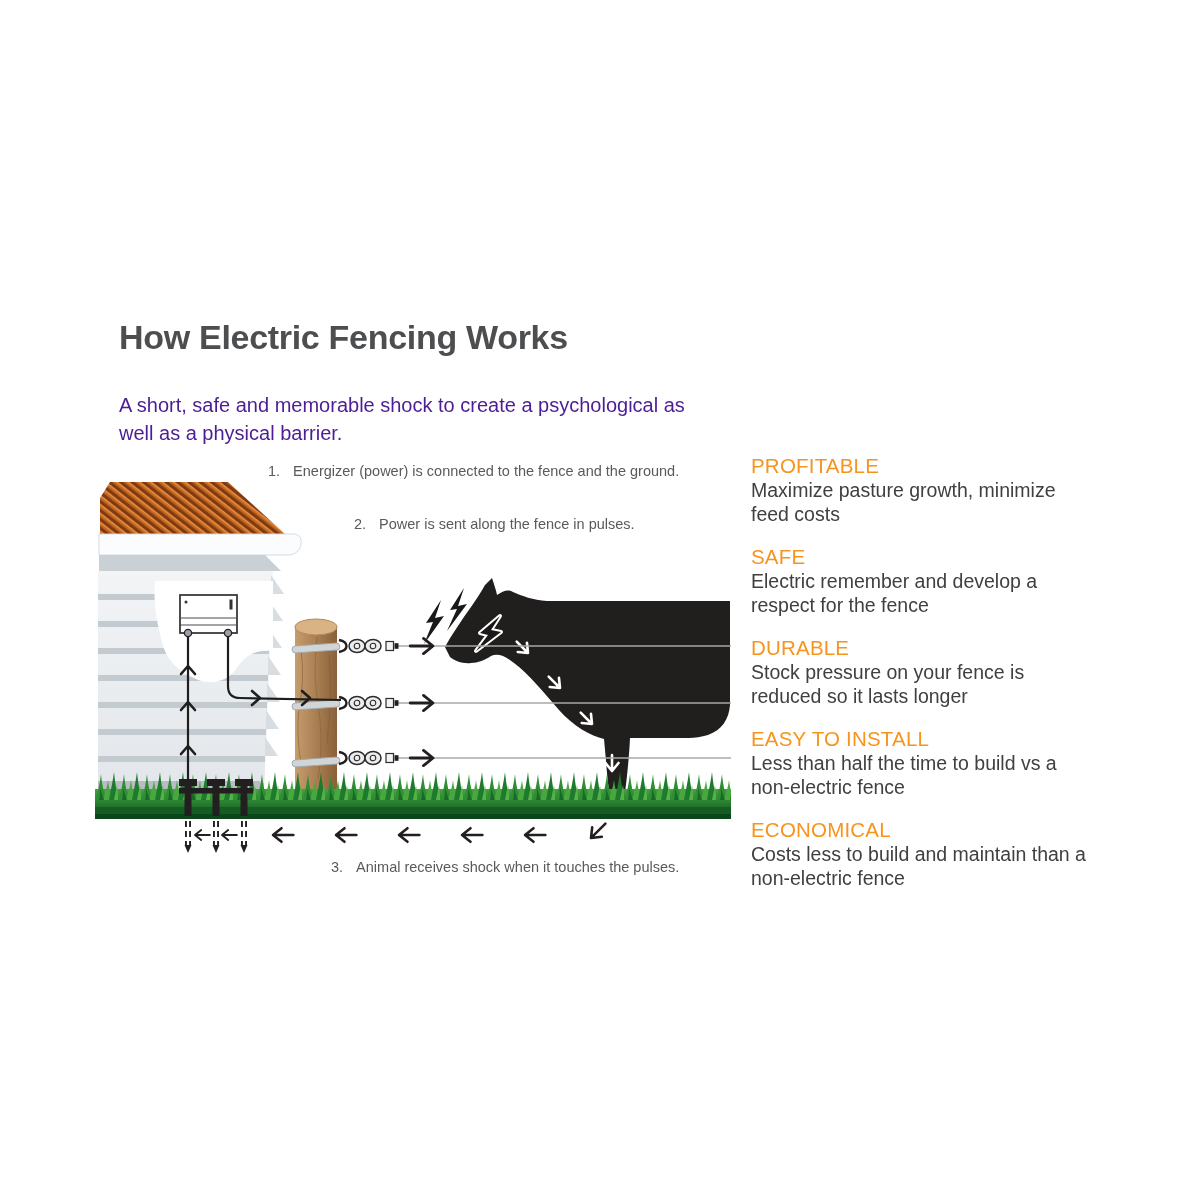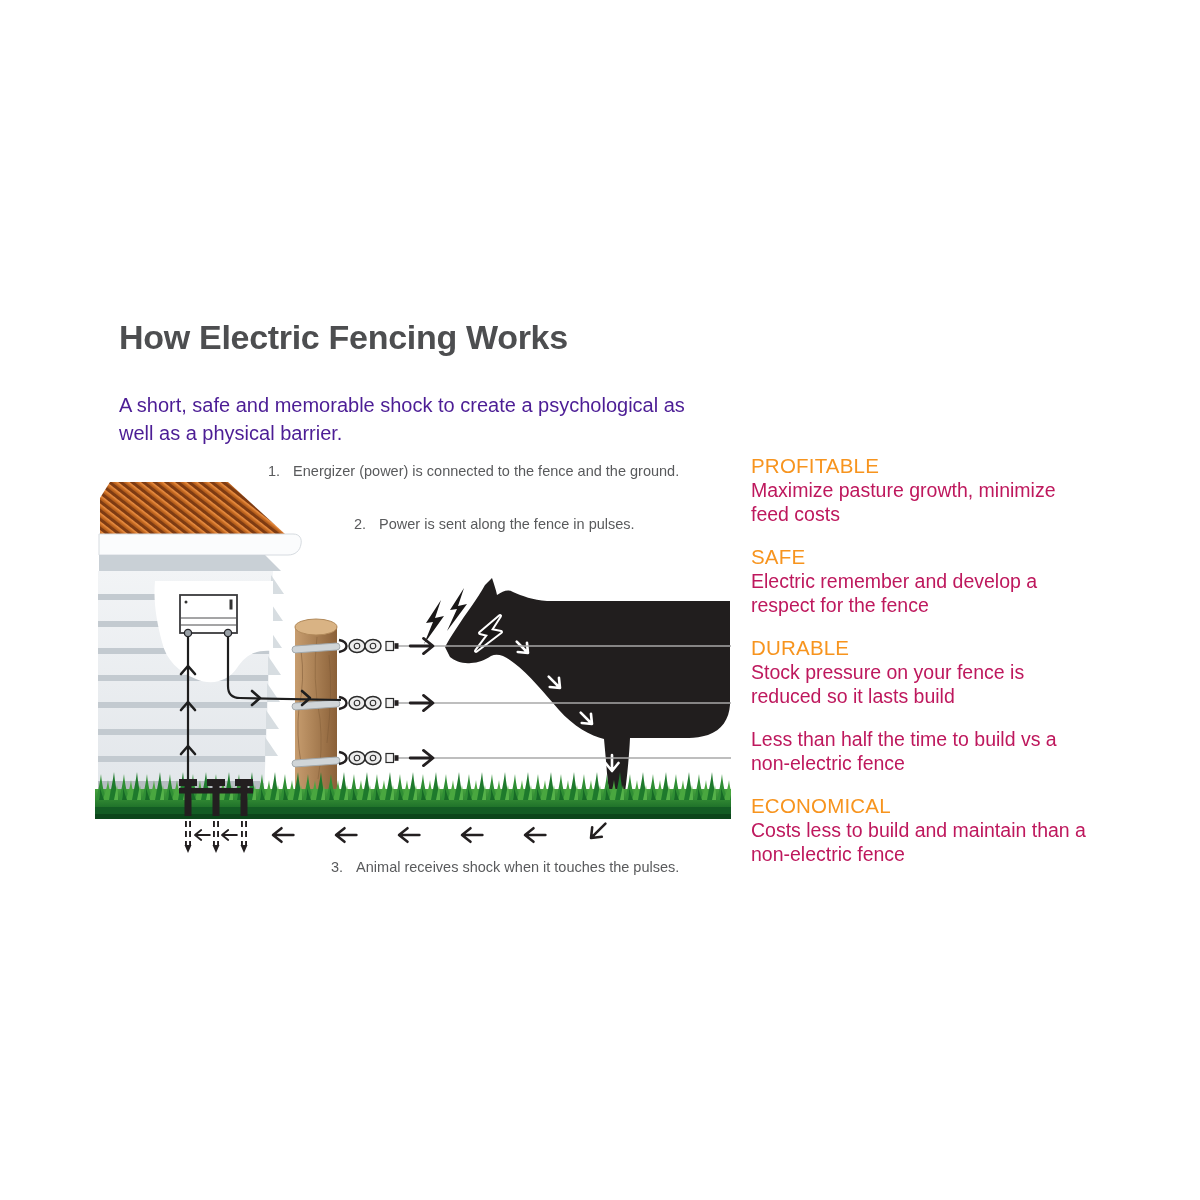--- a/index.html
+++ b/index.html
@@ -14,21 +14,21 @@
 
   .step{position:absolute;display:flex;font-size:14.5px;color:#595A5C;white-space:nowrap;}
   .step .num{margin-right:13px;}
   .step1{left:268px;top:463px;}
   .step2{left:354px;top:516px;}
   .step3{left:331px;top:859px;}
 
   .benefits{position:absolute;left:751px;top:422px;width:336px;margin-top:32px;}
   .benefit{margin-bottom:19px;}
   .benefit-heading{font-size:20.5px;line-height:24px;color:#F7941E;letter-spacing:0.2px;}
-  .benefit-text{font-size:19.5px;line-height:24px;color:#be185d;}
+  .benefit-text{font-size:19.5px;line-height:24px;color:#404040;}
 
   .diagram{position:absolute;left:95px;top:455px;width:640px;height:430px;}
 </style>
 </head>
 <body>
 
 <div class="canvas">
 
   <div class="page-title">How Electric Fencing Works</div>
   <div class="page-subtitle">A short, safe and memorable shock to create a psychological as well as a physical barrier.</div>
@@ -258,23 +258,24 @@
     <div class="benefit">
       <div class="benefit-heading">PROFITABLE</div>
       <div class="benefit-text">Maximize pasture growth, minimize feed costs</div>
     </div>
     <div class="benefit">
       <div class="benefit-heading">SAFE</div>
       <div class="benefit-text">Electric remember and develop a respect for the fence</div>
     </div>
     <div class="benefit">
       <div class="benefit-heading">DURABLE</div>
-      <div class="benefit-text">Stock pressure on your fence is reduced so it lasts build</div>
-    </div>
-    <div class="benefit">
+      <div class="benefit-text">Stock pressure on your fence is reduced so it lasts longer</div>
+    </div>
+    <div class="benefit">
+      <div class="benefit-heading">EASY TO INSTALL</div>
       <div class="benefit-text">Less than half the time to build vs a non-electric fence</div>
     </div>
     <div class="benefit">
       <div class="benefit-heading">ECONOMICAL</div>
       <div class="benefit-text">Costs less to build and maintain than a non-electric fence</div>
     </div>
   </div>
 
 </div>
 

